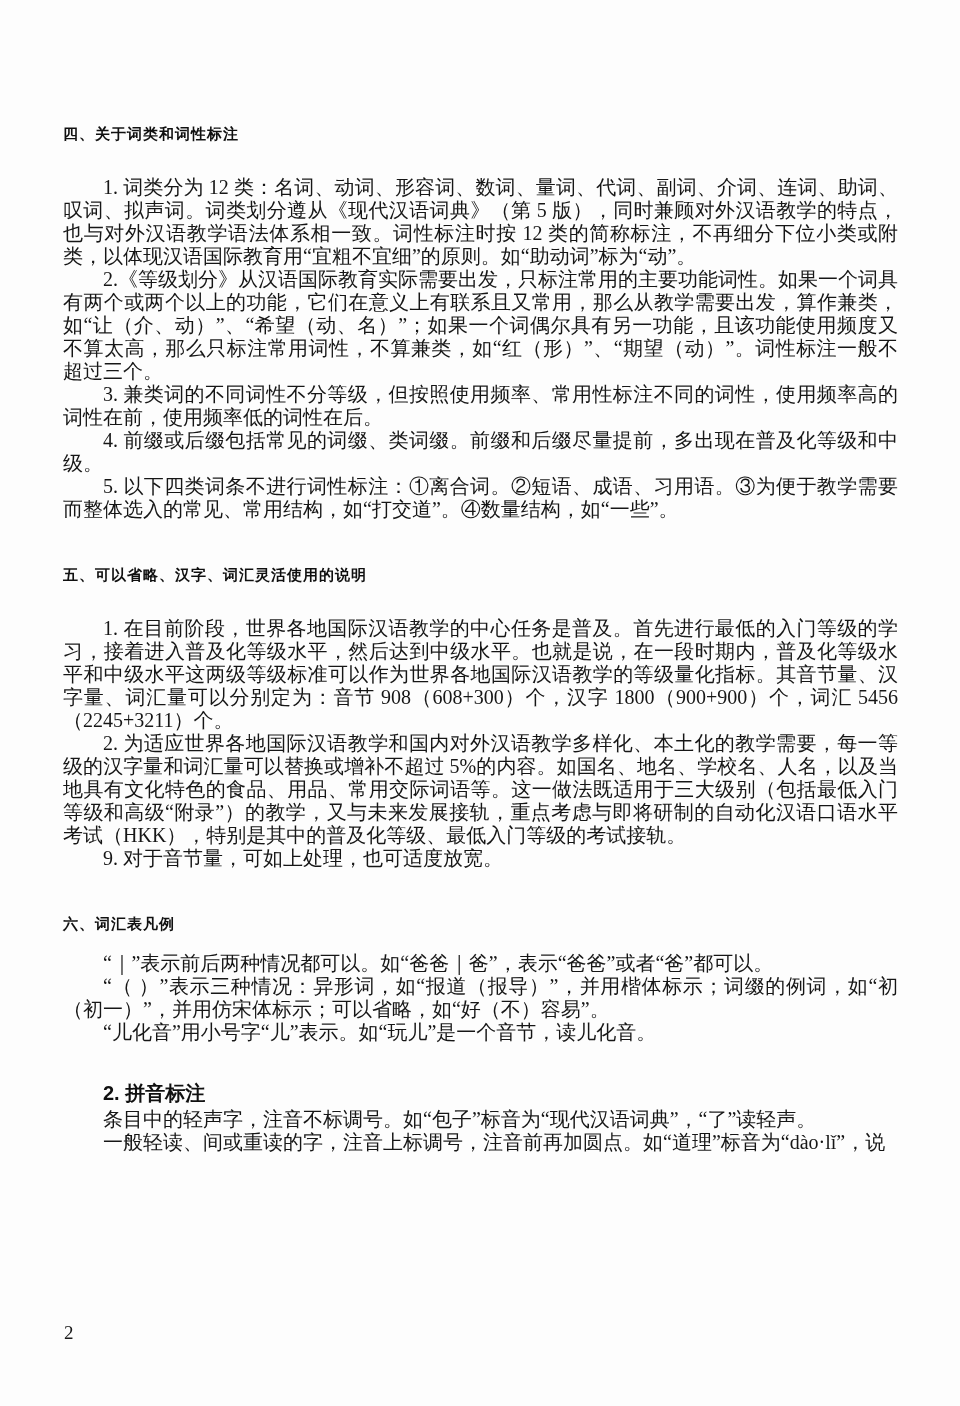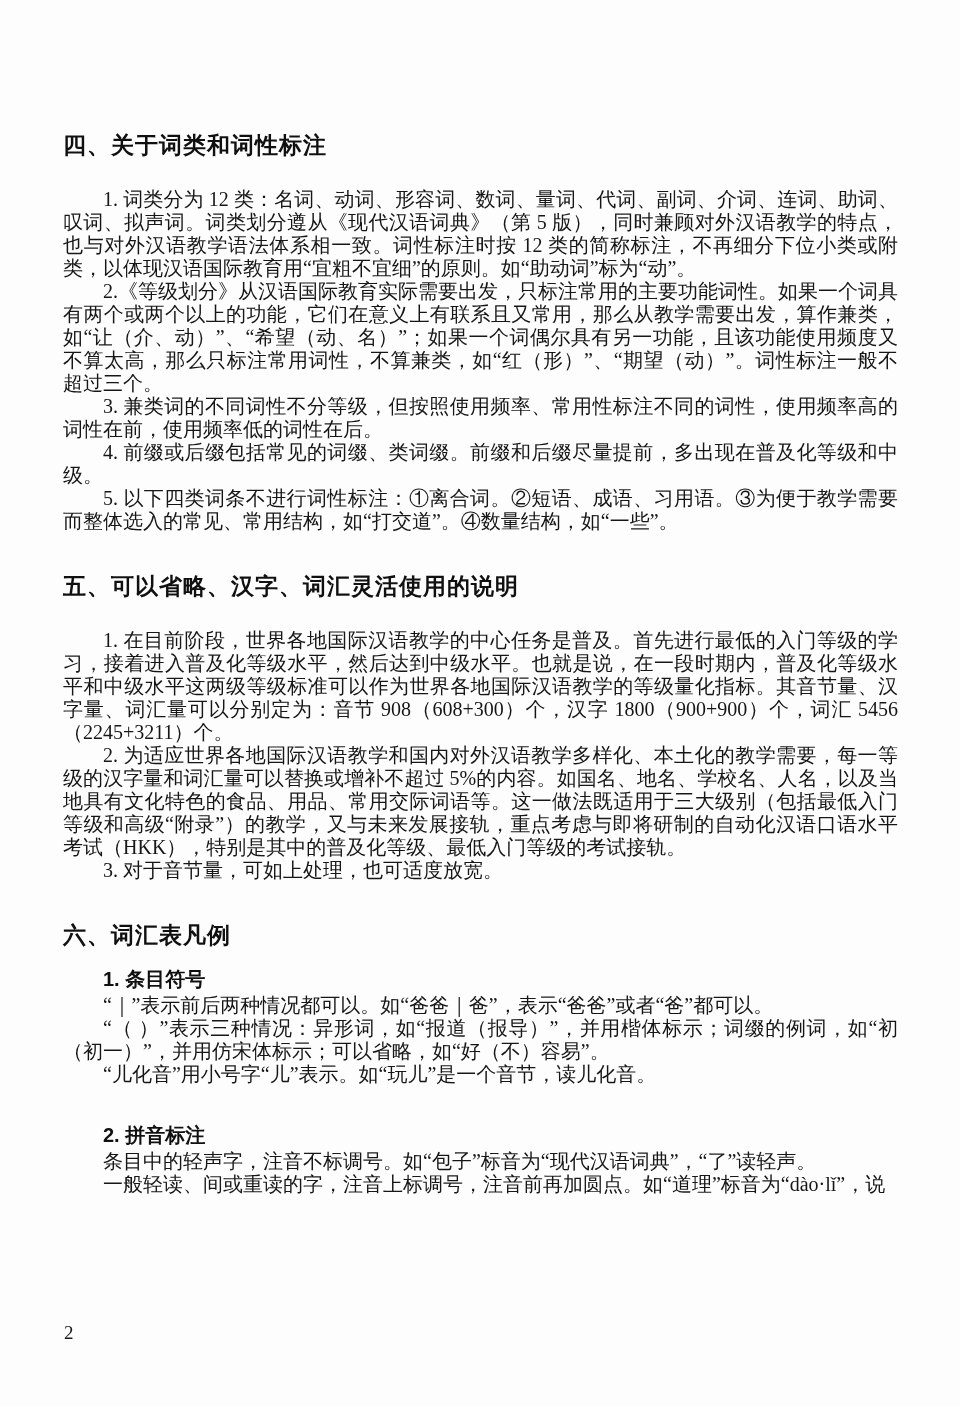--- a/index.html
+++ b/index.html
@@ -16,23 +16,23 @@
     font-family: "Liberation Serif", "DejaVu Serif", serif;
     overflow: hidden;
     margin: 0 auto;
   }
   .content {
     padding: 120px 62px 0 63px;
   }
   .sec-heading {
     font-family: Liberation Serif, serif;
     font-weight: bold;
-    font-size: 23px;
+    font-size: 15px;
     line-height: 28px;
-    margin: 12px 0 28px 0;
+    margin: 0 0 28px 0;
     letter-spacing: 1px;
     color: #101010;
   }
   .sec-heading.mt {
     margin-top: 40px;
   }
   .sec-heading.six {
     margin-bottom: 14px;
   }
   p.body {
@@ -75,28 +75,27 @@
       <p class="body">2.《等级划分》从汉语国际教育实际需要出发，只标注常用的主要功能词性。如果一个词具有两个或两个以上的功能，它们在意义上有联系且又常用，那么从教学需要出发，算作兼类，如“让（介、动）”、“希望（动、名）”；如果一个词偶尔具有另一功能，且该功能使用频度又不算太高，那么只标注常用词性，不算兼类，如“红（形）”、“期望（动）”。词性标注一般不超过三个。</p>
       <p class="body">3. 兼类词的不同词性不分等级，但按照使用频率、常用性标注不同的词性，使用频率高的词性在前，使用频率低的词性在后。</p>
       <p class="body">4. 前缀或后缀包括常见的词缀、类词缀。前缀和后缀尽量提前，多出现在普及化等级和中级。</p>
       <p class="body">5. 以下四类词条不进行词性标注：①离合词。②短语、成语、习用语。③为便于教学需要而整体选入的常见、常用结构，如“打交道”。④数量结构，如“一些”。</p>
     </section>
 
     <section>
       <h2 class="sec-heading mt">五、可以省略、汉字、词汇灵活使用的说明</h2>
       <p class="body">1. 在目前阶段，世界各地国际汉语教学的中心任务是普及。首先进行最低的入门等级的学习，接着进入普及化等级水平，然后达到中级水平。也就是说，在一段时期内，普及化等级水平和中级水平这两级等级标准可以作为世界各地国际汉语教学的等级量化指标。其音节量、汉字量、词汇量可以分别定为：音节 908（608+300）个，汉字 1800（900+900）个，词汇 5456（2245+3211）个。</p>
       <p class="body">2. 为适应世界各地国际汉语教学和国内对外汉语教学多样化、本土化的教学需要，每一等级的汉字量和词汇量可以替换或增补不超过 5%的内容。如国名、地名、学校名、人名，以及当地具有文化特色的食品、用品、常用交际词语等。这一做法既适用于三大级别（包括最低入门等级和高级“附录”）的教学，又与未来发展接轨，重点考虑与即将研制的自动化汉语口语水平考试（HKK），特别是其中的普及化等级、最低入门等级的考试接轨。</p>
-      <p class="body">3. 对于音节量，可如上处理，也可适度放宽。</p>
+      <p class="body">9. 对于音节量，可如上处理，也可适度放宽。</p>
     </section>
 
     <section>
       <h2 class="sec-heading mt six">六、词汇表凡例</h2>
 
       <div>
-        <h3 class="subhead">1. 条目符号</h3>
         <p class="body">“｜”表示前后两种情况都可以。如“爸爸｜爸”，表示“爸爸”或者“爸”都可以。</p>
         <p class="body">“（ ）”表示三种情况：异形词，如“报道（报导）”，并用楷体标示；词缀的例词，如“初（初一）”，并用仿宋体标示；可以省略，如“好（不）容易”。</p>
         <p class="body">“儿化音”用小号字“儿”表示。如“玩儿”是一个音节，读儿化音。</p>
       </div>
 
       <div>
         <h3 class="subhead second">2. 拼音标注</h3>
         <p class="body">条目中的轻声字，注音不标调号。如“包子”标音为“现代汉语词典”，“了”读轻声。</p>
         <p class="body">一般轻读、间或重读的字，注音上标调号，注音前再加圆点。如“道理”标音为“dào·lǐ”，说</p>
       </div>

